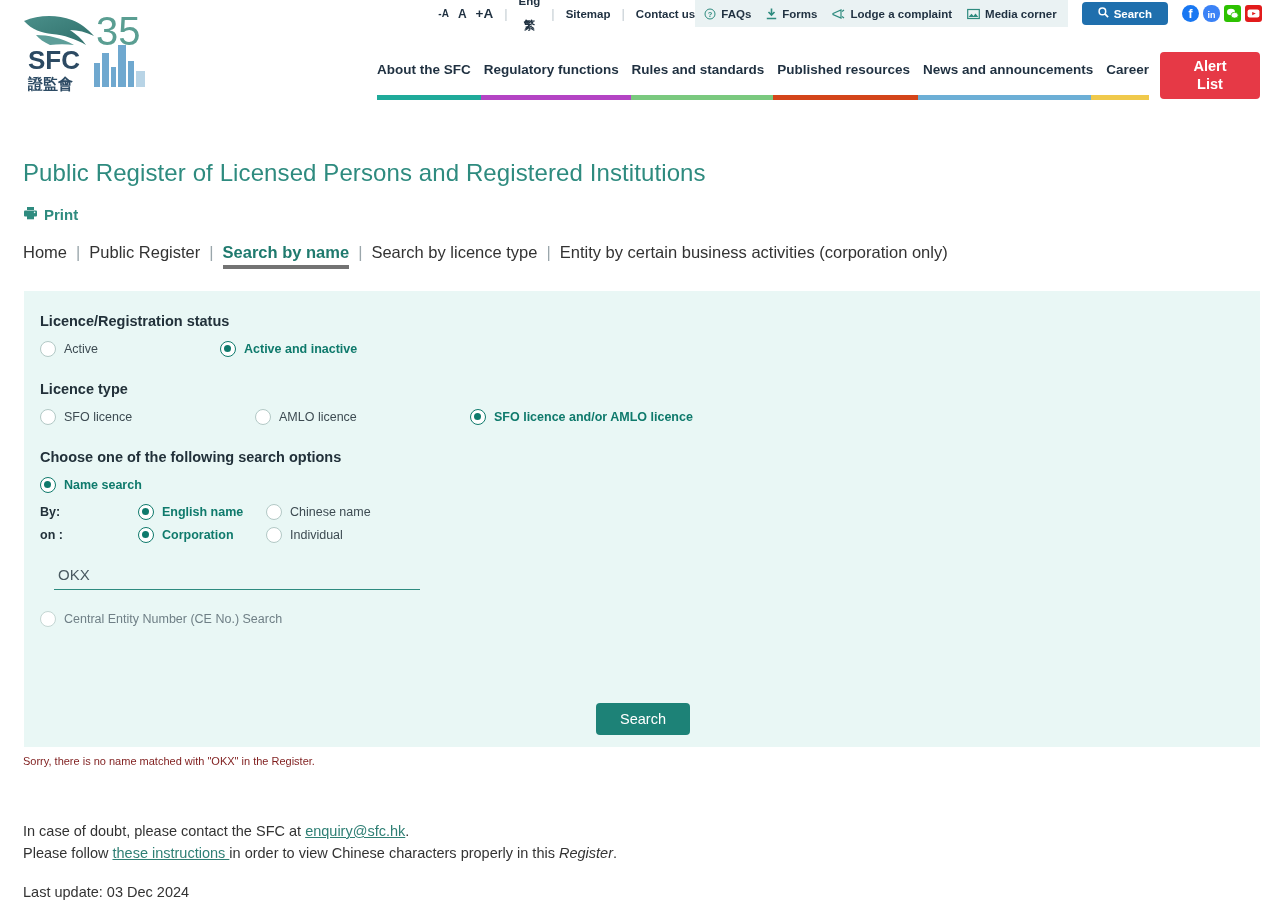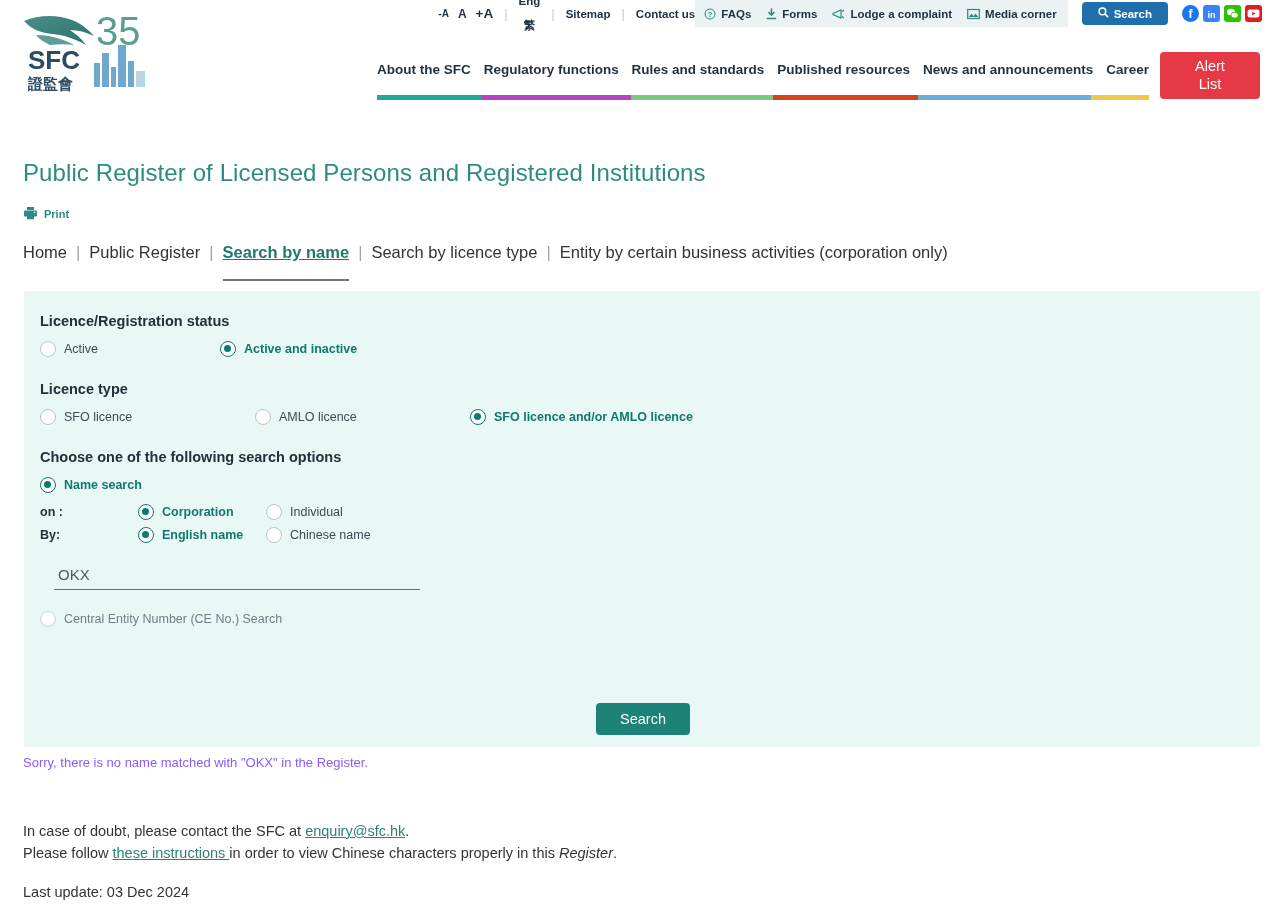--- a/index.html
+++ b/index.html
@@ -74,21 +74,21 @@
   }
   .socials { display: flex; align-items: center; gap: 4px; margin-left: 14px; }
   .soc {
     width: 17px; height: 17px;
     border-radius: 3px;
     display: inline-flex;
     align-items: center; justify-content: center;
     cursor: pointer;
   }
   .soc.fb { background: #1877f2; border-radius: 50%; }
-  .soc.li { background: #3b82f6; }
+  .soc.li { background: #3b82f6; border-radius: 8px; }
   .soc.wc { background: #2dc100; }
   .soc.yt { background: #e21b1b; }
 
   
   .logo {
     position: absolute;
     top: 5px; left: 18px;
     width: 140px; height: 92px;
   }
 
@@ -116,21 +116,21 @@
 
   .alert-list {
     position: absolute;
     top: 52px; right: 8px;
     width: 100px; height: 47px;
     background: #e63946;
     color: #ffffff;
     border: none;
     border-radius: 4px;
     font-size: 14.5px;
-    font-weight: normal;
+    font-weight: bold;
     line-height: 1.18;
     font-family: "Liberation Sans", sans-serif;
     cursor: pointer;
   }
 
   
   .page-title {
     position: absolute;
     top: 143px; left: 23px;
     font-size: 24px;
@@ -138,43 +138,42 @@
     color: #2e8b7f;
     letter-spacing: 0.1px;
   }
   .print-row {
     position: absolute;
     top: 206px; left: 23px;
     display: flex;
     align-items: center;
     gap: 6px;
     color: #2e8b7f;
-    font-size: 11px;
+    font-size: 15px;
     font-weight: bold;
     cursor: pointer;
   }
 
   .breadcrumb {
     position: absolute;
     top: 243px; left: 23px;
     font-size: 16.5px;
     color: #333333;
     display: flex;
     align-items: baseline;
     white-space: nowrap;
   }
   .breadcrumb .bc { cursor: pointer; }
   .breadcrumb .bc-sep { color: #9aa6ab; margin: 0 9px; }
   .breadcrumb .bc-active {
     color: #1f7a6e;
     font-weight: bold;
-    border-bottom: 2px solid #737373;
-    padding-bottom: 17px;
-    cursor: pointer;
-    text-decoration: underline;
+    border-bottom: 4px solid #737373;
+    padding-bottom: 3px;
+    cursor: pointer;
   }
 
   
   .panel {
     position: absolute;
     top: 291px; left: 24px;
     width: 1236px; height: 456px;
     background: #e9f7f5;
   }
   .panel-inner { padding: 22px 0 0 16px; }
@@ -276,22 +275,22 @@
     border-radius: 4px;
     font-size: 14.5px;
     font-family: "Liberation Sans", sans-serif;
     cursor: pointer;
   }
 
   
   .result-msg {
     position: absolute;
     top: 755px; left: 23px;
-    font-size: 13px;
-    color: #8b5cf6;
+    font-size: 11px;
+    color: #7f1d1d;
   }
   .footer-note {
     position: absolute;
     top: 820px; left: 23px;
     font-size: 14.5px;
     color: #333333;
     line-height: 1.55;
   }
   .footer-note a {
     color: #2f7f74;
@@ -519,40 +518,40 @@
     </div>
 
     <h2 class="sec-title gap">Choose one of the following search options</h2>
 
     <label class="radio on">
       <span class="dot"></span>
       <span class="rlabel">Name search</span>
     </label>
 
     <div class="byline">
+      <span class="byline-label">By:</span>
+      <label class="radio on opt-x">
+        <span class="dot"></span>
+        <span class="rlabel">English name</span>
+      </label>
+      <label class="radio">
+        <span class="dot"></span>
+        <span class="rlabel">Chinese name</span>
+      </label>
+    </div>
+
+    <div class="byline">
       <span class="byline-label">on :</span>
       <label class="radio on opt-x">
         <span class="dot"></span>
         <span class="rlabel">Corporation</span>
       </label>
       <label class="radio">
         <span class="dot"></span>
         <span class="rlabel">Individual</span>
-      </label>
-    </div>
-
-    <div class="byline">
-      <span class="byline-label">By:</span>
-      <label class="radio on opt-x">
-        <span class="dot"></span>
-        <span class="rlabel">English name</span>
-      </label>
-      <label class="radio">
-        <span class="dot"></span>
-        <span class="rlabel">Chinese name</span>
       </label>
     </div>
 
     <input class="name-input" type="text" value="OKX" style="">
 
     <div class="ce-row">
       <label class="radio dim">
         <span class="dot"></span>
         <span class="rlabel">Central Entity Number (CE No.) Search</span>
       </label>

